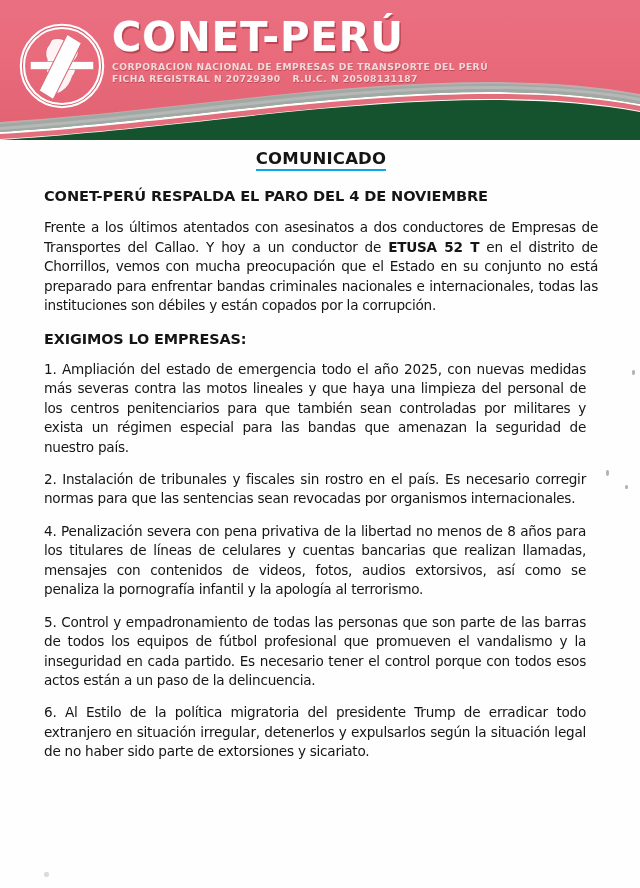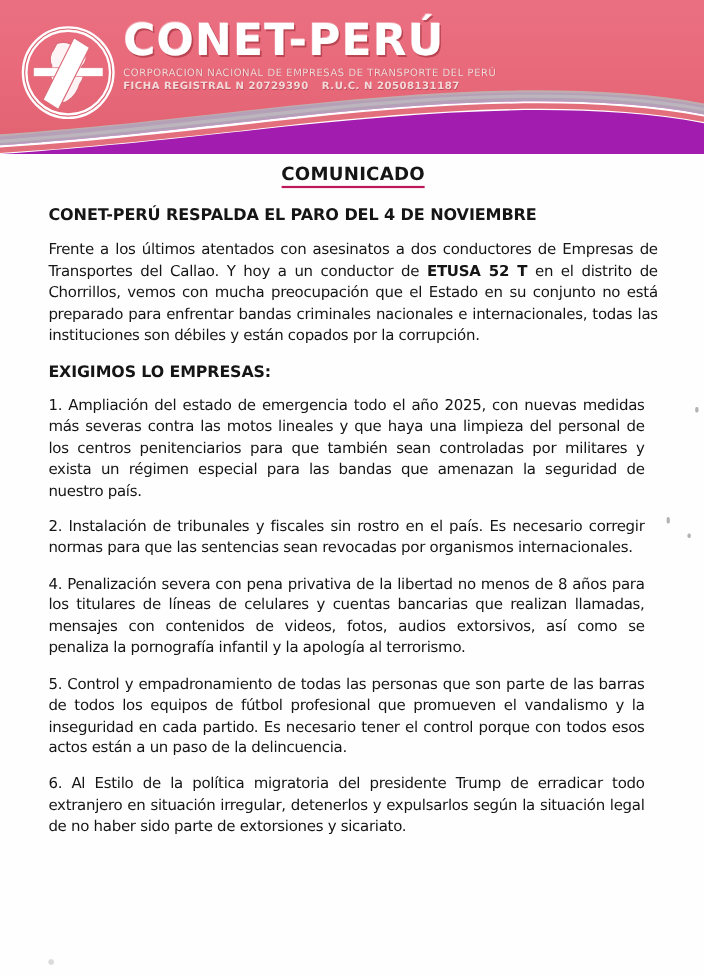--- a/index.html
+++ b/index.html
@@ -19,21 +19,21 @@
     overflow: hidden;
     background: #fefefe;
   }
 
   
   .header {
     position: relative;
     width: 640px;
     height: 140px;
     overflow: hidden;
-    background: #a21caf;
+    background: #14532d;
   }
   .header-bg {
     position: absolute;
     inset: 0;
     width: 640px;
     height: 140px;
   }
   .logo-emblem {
     position: absolute;
     left: 18px;
@@ -58,21 +58,21 @@
     line-height: 1.05;
     margin: 0;
     text-shadow:
       1.5px 1.5px 0 rgba(150,40,50,0.55),
       -0.5px -0.5px 0 rgba(255,255,255,0.4);
     white-space: nowrap;
   }
   .subline-1 {
     font-family: "DejaVu Sans", sans-serif;
     font-size: 9.2px;
-    font-weight: normal;
+    font-weight: bold;
     color: #f3d9d9;
     letter-spacing: 0.45px;
     margin-top: 4px;
     white-space: nowrap;
     text-shadow: 0.5px 0.5px 0 rgba(140,35,45,0.45);
   }
   .subline-2 {
     font-family: "DejaVu Sans", sans-serif;
     font-size: 9.2px;
     font-weight: bold;
@@ -96,21 +96,21 @@
     text-align: center;
     font-family: "DejaVu Sans", sans-serif;
     font-size: 16.5px;
     font-weight: bold;
     letter-spacing: 0.2px;
     margin: 9px 0 0 0;
     padding-bottom: 1px;
     display: block;
   }
   .title-main span {
-    border-bottom: 2px solid #be185d;
+    border-bottom: 2px solid #0ea5e9;
     padding-bottom: 1px;
   }
   .title-sub {
     text-align: left;
     font-family: "DejaVu Sans", sans-serif;
     font-size: 14.6px;
     font-weight: bold;
     margin: 18px 0 0 0;
     letter-spacing: -0.1px;
   }

